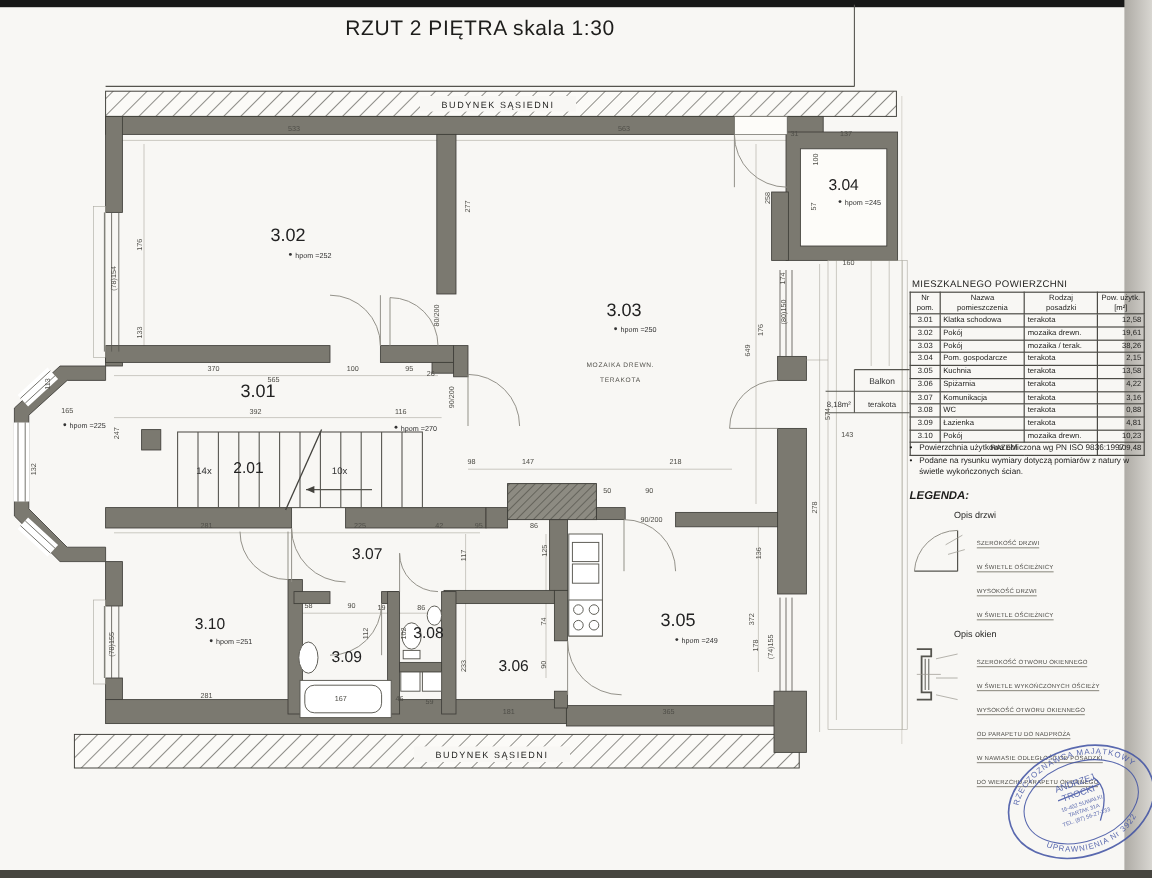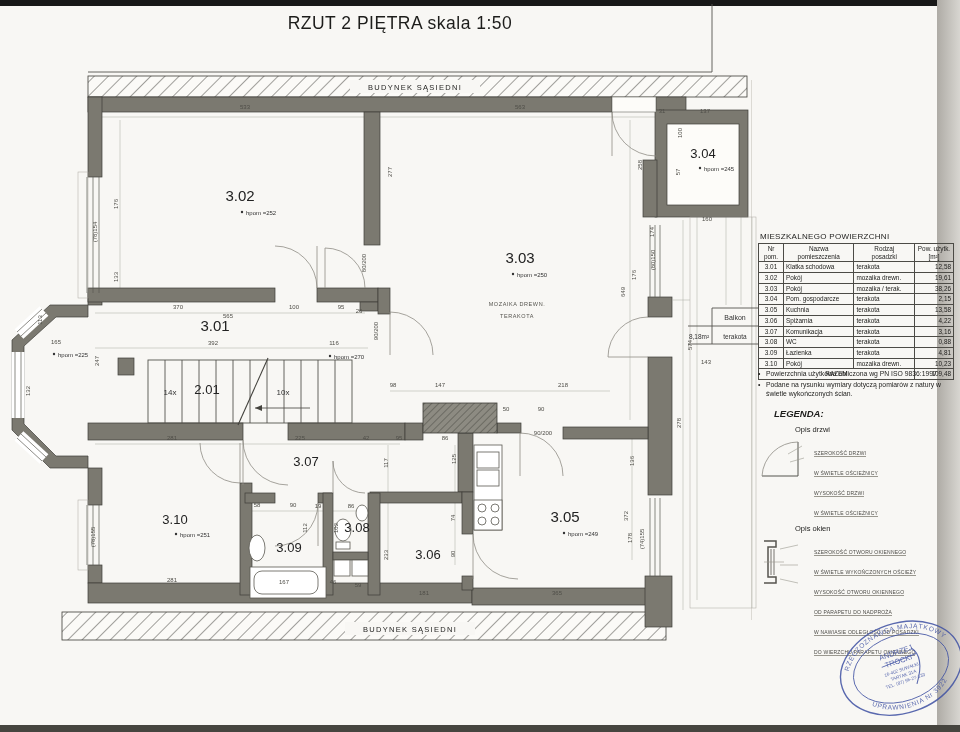--- a/index.html
+++ b/index.html
@@ -41,40 +41,40 @@
   th,td{border:1px solid #4c4b46;font-size:6.4px;line-height:1.2;padding:1px 2px;font-weight:normal;}
   th div{text-align:center;}
   td:first-child{text-align:center;width:20px;}
   td.num{text-align:right;width:34px;}
   tfoot td{text-align:center;}
   tfoot td.num{text-align:right;}
   #notes{left:758px;top:369px;width:200px;font-size:6.8px;line-height:1.35;}
   #notes div{position:relative;padding-left:8px;margin-bottom:2px;}
   #notes div::before{content:"\2022";position:absolute;left:0;}
   #legend{left:758px;top:408px;width:200px;}
-  #legend .lg-title{font-size:9.5px;font-style:italic;font-weight:bold;margin-bottom:6px;padding-left:16px;}
+  #legend .lg-title{font-size:9.5px;font-style:italic;font-weight:bold;margin-bottom:6px;}
   #legend .lg-sub{font-size:7.5px;margin:4px 0 2px;padding-left:37px;}
   .leader{font-size:5px;color:#4c4b46;border-bottom:1px solid #9a988f;display:inline-block;margin-bottom:1px;letter-spacing:.2px;}
   .lg-row{display:flex;align-items:flex-start;}
   .lg-lines{margin-left:4px;margin-top:4px;line-height:1.25;}
   
   #stamp{left:836px;top:612px;width:132px;height:118px;transform:rotate(-19deg);opacity:.85;}
   .stamp-txt{fill:#3f51a3;}
 </style>
 </head>
 <body>
 <div id="page">
 
   <div class="abs" id="top-edge"></div>
   <div class="abs" id="right-edge"></div>
   <div class="abs" id="bottom-edge"></div>
   <div class="abs" id="fold-line"></div>
 
   <div class="abs" id="title-block">
-    <div class="t2">RZUT 2 PIĘTRA skala 1:50</div>
+    <div class="t2">RZUT 2 PIĘTRA skala 1:30</div>
   </div>
 
   <svg class="abs" style="left:0;top:0" width="960" height="732" viewBox="0 0 960 732">
     <defs>
       <pattern id="hatch" width="10" height="10" patternUnits="userSpaceOnUse" patternTransform="rotate(45)">
         <rect width="10" height="10" fill="#fbfaf7"></rect>
         <line x1="0" y1="0" x2="0" y2="10" stroke="#55544e" stroke-width="1.1"></line>
       </pattern>
       <pattern id="hatch2" width="5" height="5" patternUnits="userSpaceOnUse" patternTransform="rotate(45)">
         <rect width="5" height="5" fill="#8d8b82"></rect>

